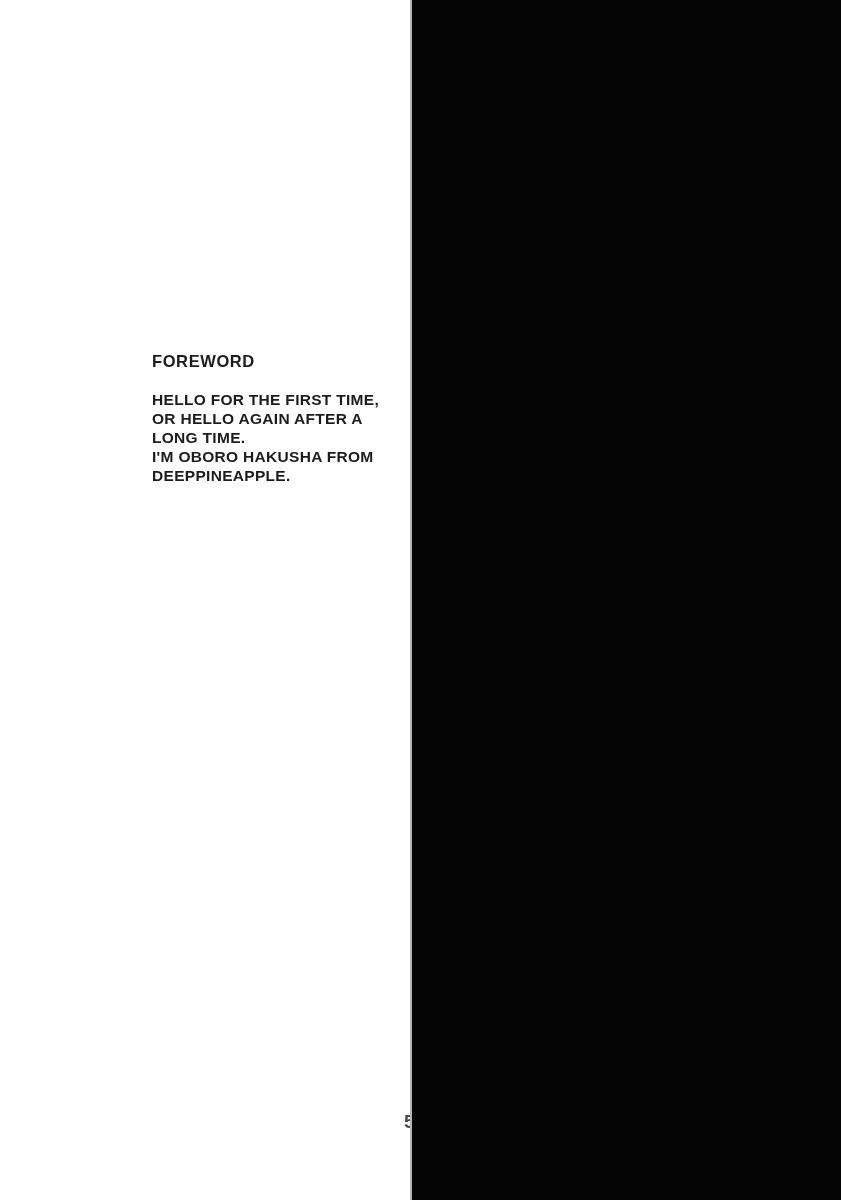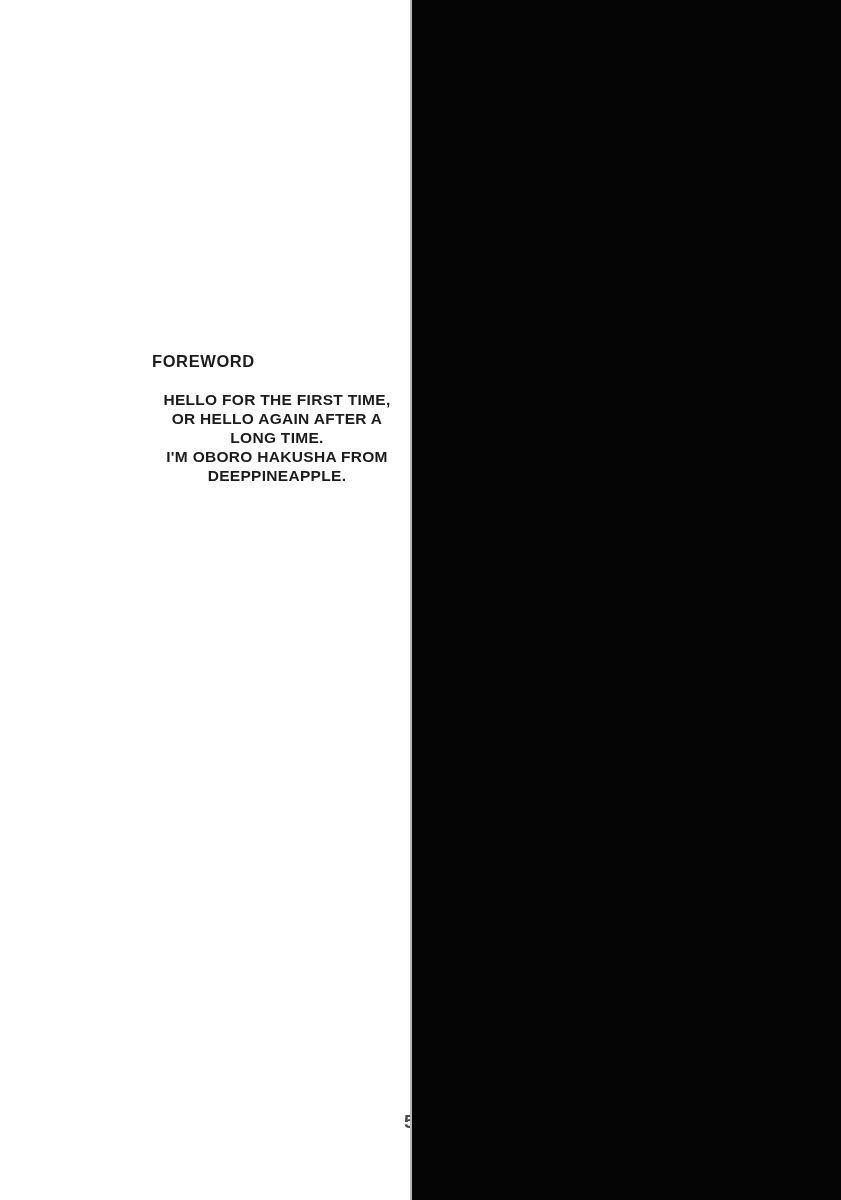--- a/index.html
+++ b/index.html
@@ -28,21 +28,20 @@
     margin-top: 36px;
   }
   .foreword-title {
     margin: 0 0 19px 0;
     font-size: 16.5px;
     letter-spacing: 0.6px;
   }
   .foreword-paragraph {
     margin: 0 0 19px 0;
     white-space: pre-line;
-    text-align: center;
   }
   .page-number {
     position: absolute;
     left: 404px;
     top: 1111px;
     color: #4a4a4a;
     font-weight: bold;
     font-size: 19px;
     line-height: 22px;
   }

